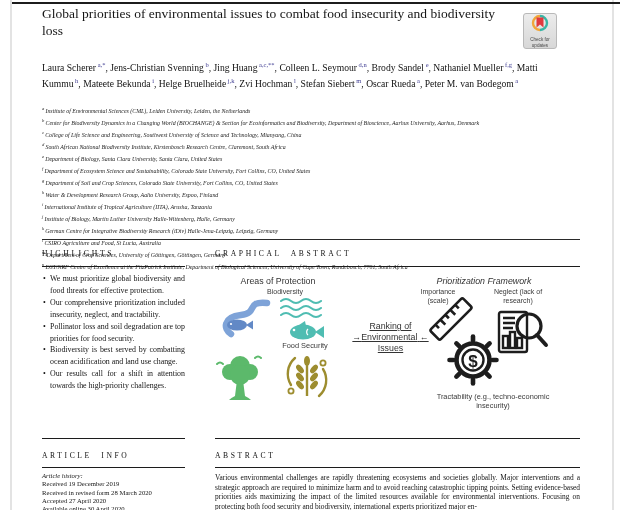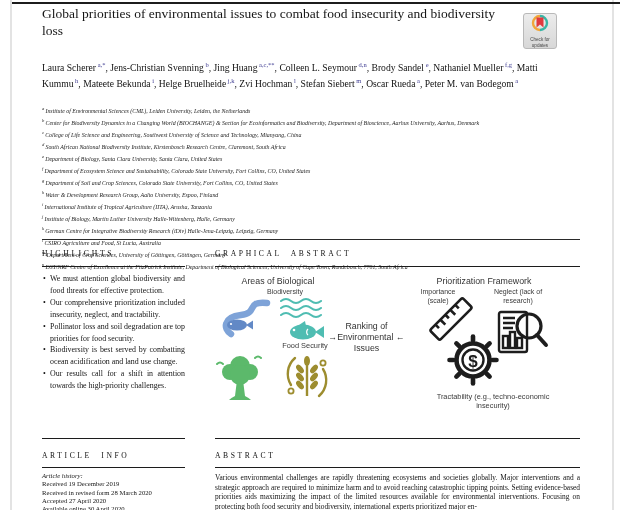--- a/index.html
+++ b/index.html
@@ -34,28 +34,28 @@
   .highlights li{font-size:7.9px;line-height:11.9px;text-align:justify;padding-left:8px;position:relative;color:#141414;}
   .highlights li::before{content:"\2022";position:absolute;left:1px;}
   .history{left:42px;top:472px;width:150px;font-size:6.7px;line-height:8.3px;color:#161616;}
   .history .hist-label{font-style:italic;}
   .abstract{left:215px;top:473px;width:365px;font-size:7.4px;line-height:9.7px;text-align:justify;color:#141414;}
   
   .ga{left:215px;top:273px;width:365px;height:165px;font-family:"Liberation Sans",sans-serif;color:#3a3a3a;}
   .ga .abs{text-align:center;}
   .ga-title{font-size:8.8px;color:#333;}
   .ga-areas-title{left:8px;top:3px;width:110px;}
-  .ga-framework-title{left:205px;top:3px;width:128px;}
+  .ga-framework-title{left:205px;top:3px;width:128px;font-style:italic;}
   .ga-biodiv{left:20px;top:15px;width:100px;font-size:7px;}
   .ga-foodsec{left:55px;top:68px;width:70px;font-size:7.4px;}
   .ga-river{left:0px;top:26px;}
   .ga-waves{left:62px;top:23px;}
   .ga-tree{left:0px;top:79px;}
   .ga-wheat{left:66px;top:77px;}
-  .ga-ranking{left:104px;top:48px;width:95px;font-size:8.8px;line-height:11px;color:#333;}
+  .ga-ranking{left:128px;top:48px;width:95px;font-size:8.8px;line-height:11px;color:#333;text-decoration:underline;}
   .ga-ranking .arr{font-weight:bold;}
   .ga-importance{left:198px;top:15px;width:50px;font-size:7px;line-height:8.5px;}
   .ga-neglect{left:274px;top:15px;width:58px;font-size:7px;line-height:8.5px;}
   .ga-ruler{left:211px;top:21px;}
   .ga-mag{left:281px;top:36px;}
   .ga-gear{left:231px;top:60px;}
   .ga-tract{left:208px;top:119px;width:140px;font-size:7.4px;line-height:9px;}
   .ic-blue{stroke:var(--blue);} .ic-bluefill{fill:var(--blue-d);}
   .ic-teal{stroke:var(--teal);} .ic-tealfill{fill:var(--teal);}
   .ic-green{fill:var(--green);} .ic-greenstroke{stroke:var(--green);}
@@ -102,30 +102,30 @@
 
 <div class="abs rule-mid"></div>
 
 <div class="abs sec-head h-left">HIGHLIGHTS</div>
 <div class="abs sec-head h-right">GRAPHICAL ABSTRACT</div>
 <div class="abs colrule hrule-left"></div>
 <div class="abs colrule hrule-right"></div>
 
 <div class="abs highlights">
   <ul>
-      <li>We must attention global biodiversity and food threats for effective protection.</li>
+      <li>We must prioritize global biodiversity and food threats for effective protection.</li>
       <li>Our comprehensive prioritization included insecurity, neglect, and tractability.</li>
       <li>Pollinator loss and soil degradation are top priorities for food security.</li>
       <li>Biodiversity is best served by combatting ocean acidification and land use change.</li>
       <li>Our results call for a shift in attention towards the high-priority challenges.</li>
     </ul>
 </div>
 
 <div class="abs ga">
-  <div class="abs ga-title ga-areas-title">Areas of Biological</div>
+  <div class="abs ga-title ga-areas-title">Areas of Protection</div>
   <div class="abs ga-title ga-framework-title">Prioritization Framework</div>
   <div class="abs ga-biodiv">Biodiversity</div>
   <div class="abs ga-foodsec">Food Security</div>
 
   <svg class="abs ga-river" width="56" height="40" viewBox="0 0 56 40">
     <path class="ic-blue" d="M52 4 C30 2 44 14 26 16 C8 18 8 30 16 35" fill="none" stroke-width="6.5" stroke-linecap="round"></path>
     <ellipse class="ic-bluefill" cx="22" cy="26" rx="10" ry="5.5"></ellipse>
     <path class="ic-bluefill" d="M31 26 l7 -4.5 v9 z"></path>
     <circle cx="16" cy="25" r="1.1" fill="#fff"></circle>
   </svg>

